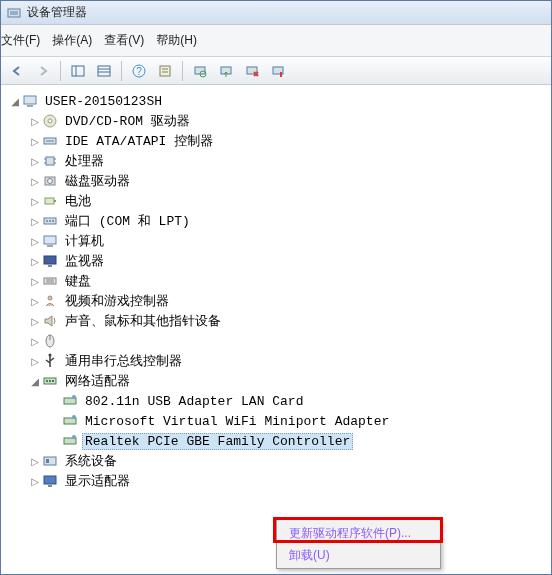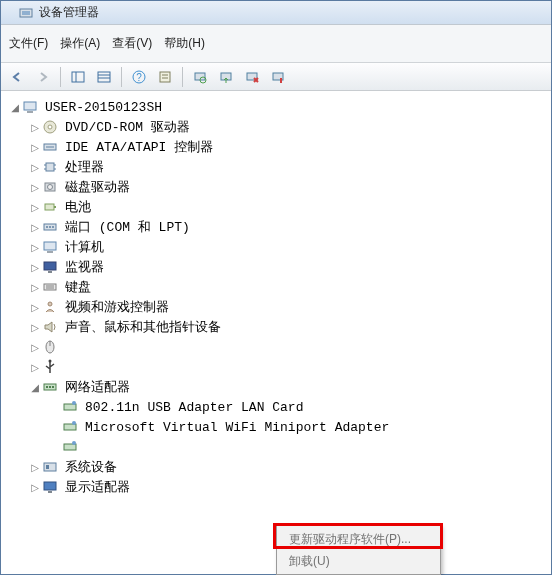--- a/index.html
+++ b/index.html
@@ -1,32 +1,32 @@
 <!DOCTYPE html>
 <html><head>
 <meta charset="utf-8">
 <style>
 * { box-sizing: border-box; margin: 0; padding: 0; font-family: "Microsoft YaHei", Tahoma, sans-serif; }
 body { background: #f0f0f0; width: 552px; height: 575px; overflow: hidden; }
 .window { width: 552px; height: 575px; background: #fff; border: 1px solid #5a7aa0; }
-.titlebar { height: 24px; background: linear-gradient(#e8eff8,#d0dff0); display: flex; align-items: center; padding: 0 18px; font-size: 12px; color: #222; border-bottom: 1px solid #c0c8d0; }
+.titlebar { height: 24px; background: linear-gradient(#e8eff8,#d0dff0); display: flex; align-items: center; padding: 0 6px; font-size: 12px; color: #222; border-bottom: 1px solid #c0c8d0; }
 .titlebar .ticon { margin-right: 6px; display:inline-flex; }
-.menubar { height: 38px; background: #f4f6f8; display: flex; align-items: center; padding: 0 8px; font-size: 12px; border-bottom: 1px solid #d0d4d8; gap: 12px; }
+.menubar { height: 32px; background: #f4f6f8; display: flex; align-items: center; padding: 0 0; font-size: 12px; border-bottom: 1px solid #d0d4d8; gap: 12px; }
 .menubar span { color: #222; cursor: default; }
 .toolbar { height: 28px; background: linear-gradient(#fdfdfe,#e8ecf0); border-bottom: 1px solid #c8ccd0; display: flex; align-items: center; padding: 0 4px; gap: 2px; }
 .tb-btn { width: 24px; height: 22px; display: inline-flex; align-items: center; justify-content: center; border: 1px solid transparent; }
 .tb-sep { width: 1px; height: 20px; background: #c0c4c8; margin: 0 3px; }
 .tree { padding: 6px 4px; font-size: 13px; color: #000; user-select: none; overflow:auto; height: calc(100% - 78px); position: relative; }
 .node { display: flex; align-items: center; height: 20px; white-space: nowrap; }
 .exp { width: 12px; height: 12px; margin-right: 1px; display: inline-flex; align-items: center; justify-content: center; color: #7a7a7a; font-size: 10px; }
 .icon { width: 16px; height: 16px; margin-right: 4px; display: inline-flex; align-items:center; justify-content:center; }
 .label { padding: 1px 3px; font-family: Liberation Mono, monospace; }
 .label.sel { background: #cde4f7; border: 1px dotted #7aa0c8; padding: 0 2px; }
 .ctxmenu { position: absolute; left: 275px; top: 434px; width: 165px; background: #f2f2f2; border: 1px solid #9a9a9a; box-shadow: 2px 2px 4px rgba(0,0,0,.25); font-size: 12px; padding: 2px; }
-.ctxitem { height: 22px; display: flex; align-items: center; padding: 0 10px; color: #737373; }
+.ctxitem { height: 22px; display: flex; align-items: center; padding: 0 10px; color: #8b5cf6; }
 .highlight-box { position: absolute; border: 3px solid #e80000; pointer-events: none; }
 svg { display:block; }
 </style>
 </head>
 <body>
 
 <div class="window">
   <div class="titlebar">
     <span class="ticon">
       <svg width="14" height="14">
@@ -250,20 +250,21 @@
           </span>
         </div>
         <div class="node" style="padding-left:24px">
           <span class="exp">▷</span>
           <span class="icon">
             <svg width="16" height="16">
               <path d="M8 2 L8 14 M8 10 L4 7 M8 8 L12 5" fill="none" stroke="#404040" stroke-width="1.5"></path>
               <circle cx="8" cy="2" r="1.5" fill="#404040"></circle>
             </svg>
           </span>
+          <span class="label">通用串行总线控制器</span>
         </div>
       </div>
 
     <div class="node" style="padding-left:24px">
       <span class="exp">◢</span>
       <span class="icon">
           <svg width="16" height="16">
             <rect x="2" y="5" width="12" height="6" fill="#c8e0c8" stroke="#508050"></rect>
             <rect x="4" y="7" width="2" height="2" fill="#508050"></rect>
             <rect x="7" y="7" width="2" height="2" fill="#508050"></rect>
@@ -293,20 +294,21 @@
       <span class="label">Microsoft Virtual WiFi Miniport Adapter</span>
     </div>
     <div class="node" style="padding-left:44px">
       <span class="exp"></span>
       <span class="icon">
           <svg width="16" height="16">
             <rect x="2" y="5" width="12" height="6" fill="#c8e0c8" stroke="#508050"></rect>
             <circle cx="12" cy="4" r="2" fill="#70a0d0"></circle>
           </svg>
         </span>
+      <span class="label sel">Realtek PCIe GBE Family Controller</span>
     </div>
 
     <div id="after-nodes">
         <div class="node" style="padding-left:24px">
           <span class="exp">▷</span>
           <span class="icon">
             <svg width="16" height="16">
               <rect x="2" y="4" width="12" height="8" fill="#d8e0e8" stroke="#6080a0"></rect>
               <rect x="4" y="6" width="3" height="4" fill="#6080a0"></rect>
             </svg>

